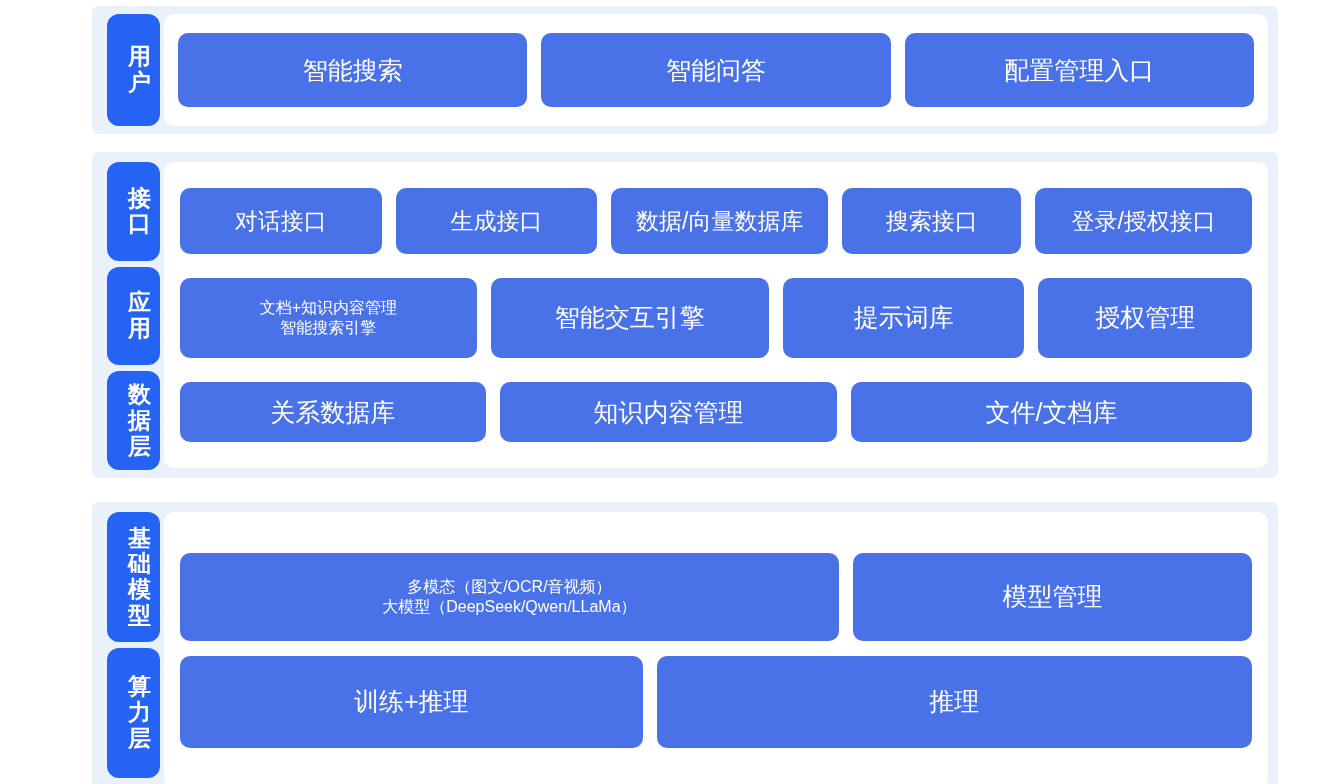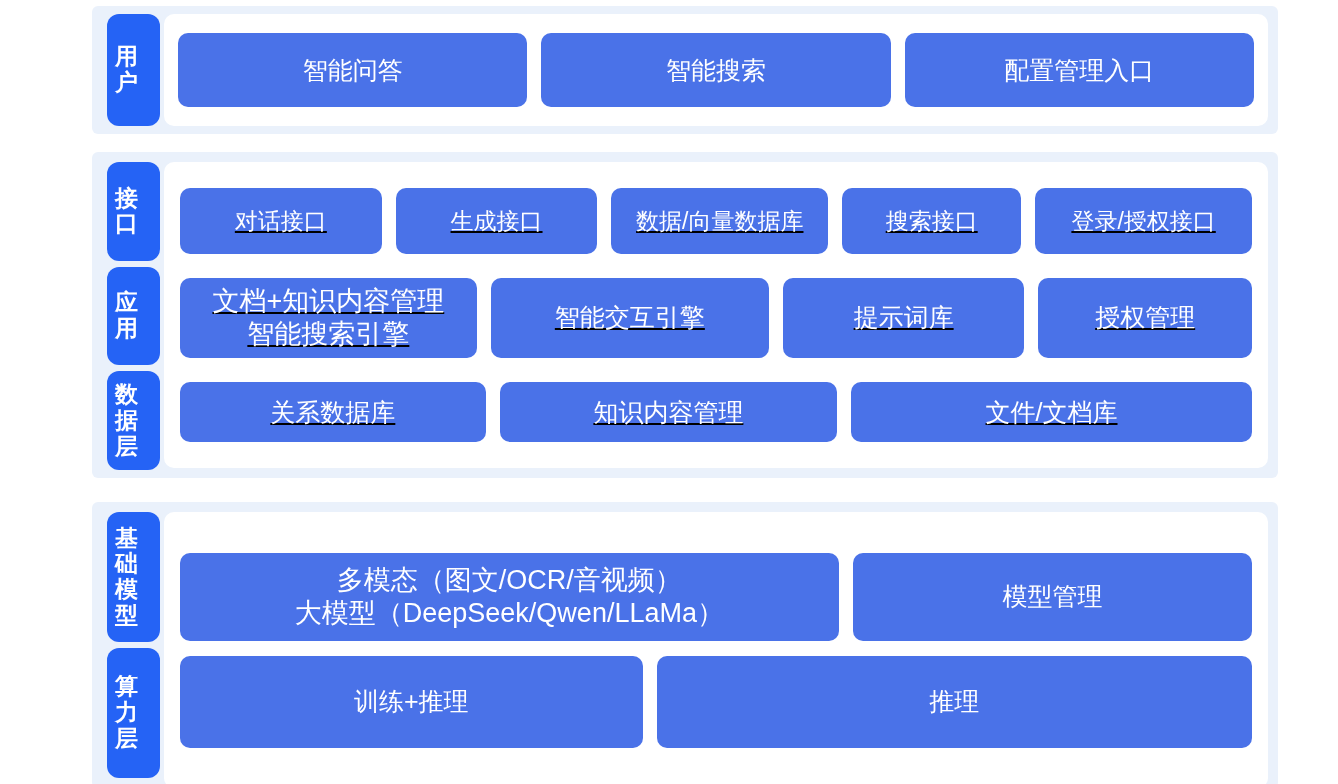--- a/index.html
+++ b/index.html
@@ -52,21 +52,21 @@
     border-radius: 12px;
     color: #ffffff;
     width: 53px;
     font-size: 23px;
     font-weight: bold;
     line-height: 1.12;
     letter-spacing: 1px;
     display: flex;
     align-items: center;
     justify-content: center;
-    text-align: left;
+    text-align: right;
     box-sizing: border-box;
     writing-mode: horizontal-tb;
     word-break: break-all;
     padding: 2px 8px;
   }
   .tab-user  { height: 100%; }
   .tab-flex1 { flex: 1 1 0; }
 
   
   .panel {
@@ -74,21 +74,21 @@
     background: #ffffff;
     border-radius: 10px;
     margin: 8px 10px 8px 4px;
     display: flex;
     flex-direction: column;
     justify-content: center;
     box-sizing: border-box;
     padding: 10px 14px;
     gap: 12px;
   }
-  .band-mid .panel    { margin: 10px 10px 10px 4px; padding: 26px 16px; gap: 24px; text-decoration: underline; }
+  .band-mid .panel    { margin: 10px 10px 10px 4px; padding: 26px 16px; gap: 24px; }
   .band-bottom .panel { margin: 10px 10px 0 4px; padding: 14px 16px; gap: 15px; }
 
   
   .row {
     display: flex;
     gap: 14px;
     align-items: stretch;
   }
   .row-user      { height: 74px; }
   .row-interface { height: 72px; }
@@ -104,21 +104,21 @@
     display: flex;
     align-items: center;
     justify-content: center;
     text-align: center;
     font-size: 25px;
     line-height: 1.22;
     padding: 4px 10px;
     box-sizing: border-box;
     white-space: pre-line;
   }
-  .card.two-line { font-size: 27px; }
+  .card.two-line { font-size: 16px; }
   .card.small { font-size: 23px; }
 
   
   .f-1 { flex: 1 1 0; }
   .f-105 { flex: 1.05 1 0; }
   .f-12 { flex: 1.2 1 0; }
   .f-13 { flex: 1.3 1 0; }
   .f-14 { flex: 1.4 1 0; }
   .f-15 { flex: 1.5 1 0; }
   .f-16 { flex: 1.6 1 0; }
@@ -129,22 +129,22 @@
 <body>
 
 <div class="canvas">
 
   <div class="band band-user">
     <div class="tab-col">
       <div class="tab tab-user">用户</div>
     </div>
     <div class="panel">
       <div class="row row-user">
+        <div class="card f-1">智能搜索</div>
         <div class="card f-1">智能问答</div>
-        <div class="card f-1">智能搜索</div>
         <div class="card f-1">配置管理入口</div>
       </div>
     </div>
   </div>
 
   <div class="band band-mid">
     <div class="tab-col">
       <div class="tab tab-flex1">接口</div>
       <div class="tab tab-flex1">应用</div>
       <div class="tab tab-flex1">数据层</div>

